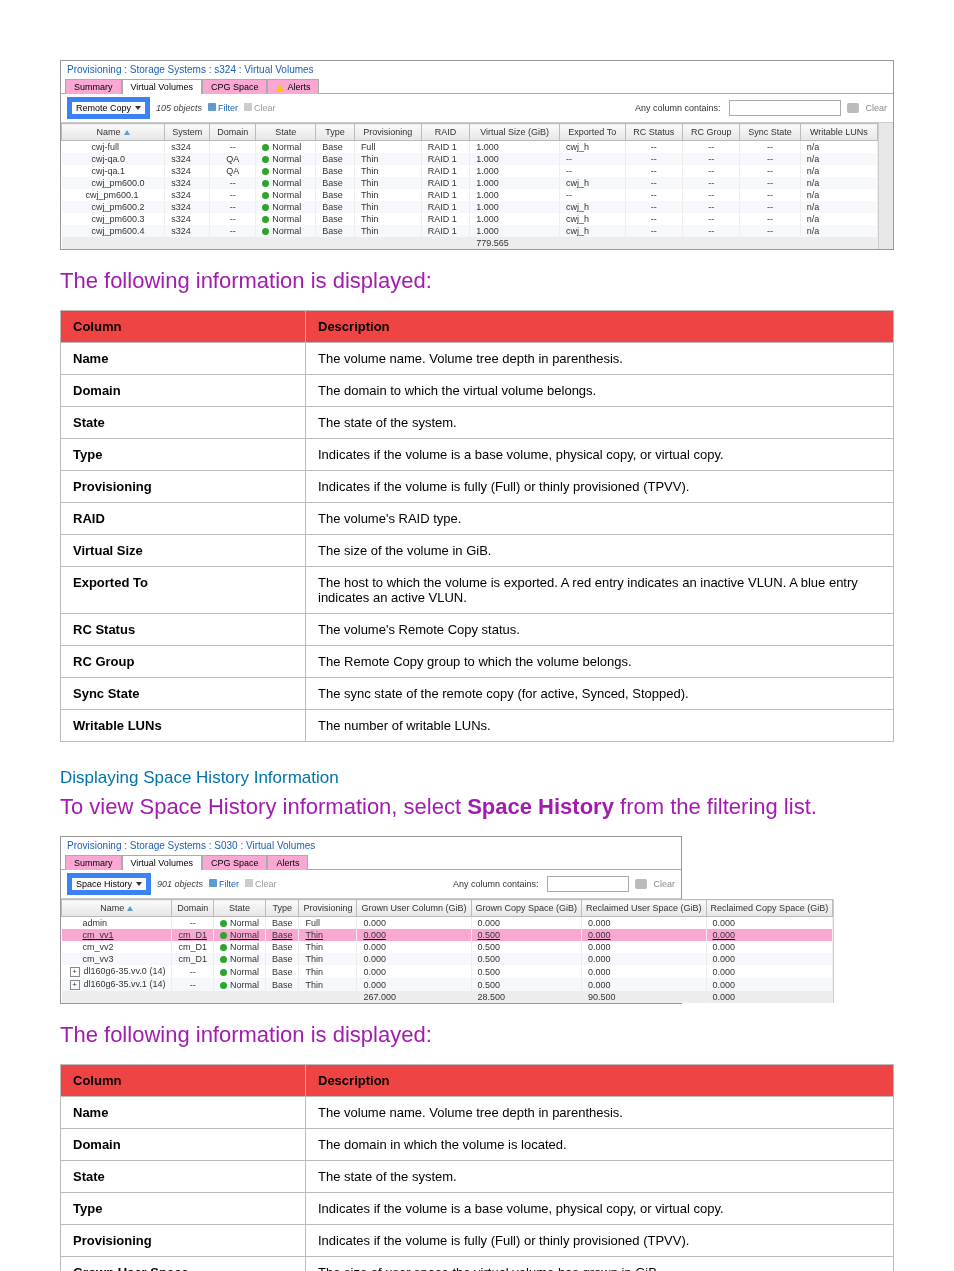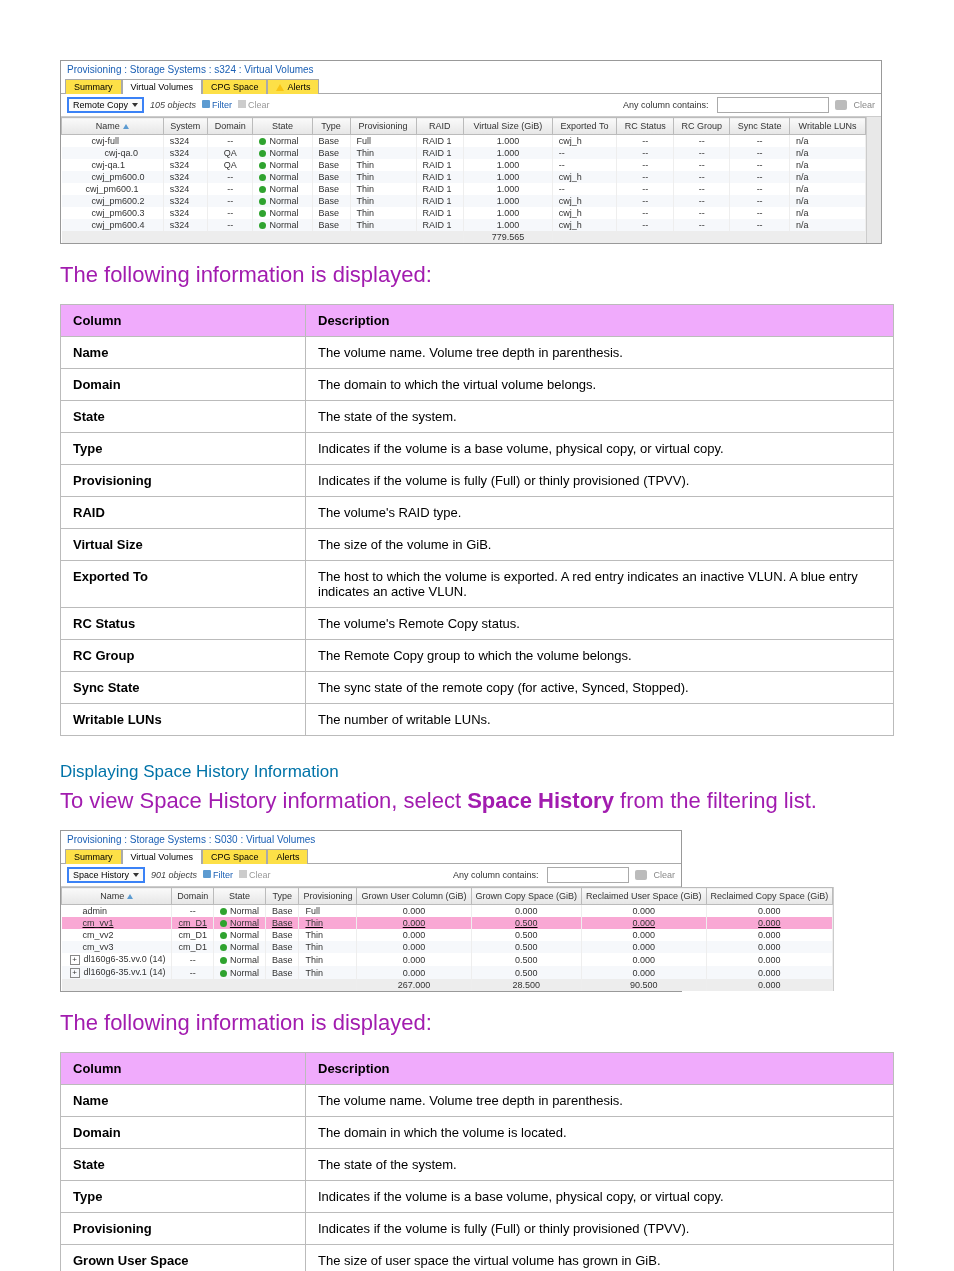--- a/index.html
+++ b/index.html
@@ -10,39 +10,39 @@
     font-size: 13px;
   }
   .page {
     width: 954px;
     padding: 50px 60px 40px 60px;
     box-sizing: border-box;
   }
   
   .ss-panel {
     border: 1px solid #999;
-    margin: 10px 12px 18px 0;
+    margin: 10px 0 18px 0;
     font-size: 10px;
     background: #fff;
   }
   .ss-breadcrumb {
     color: #1a5fb4;
     padding: 3px 6px;
     font-size: 10px;
   }
   .ss-tabs {
     display: flex;
     gap: 0;
     padding-left: 4px;
   }
   .ss-tab {
     border: 1px solid #aaa;
     border-bottom: none;
     padding: 2px 8px;
-    background: #fde047;
+    background: #f9a8d4;
     font-size: 9px;
     position: relative;
     bottom: -1px;
   }
   .ss-tab.active {
     background: #fff;
     font-weight: normal;
   }
   .ss-tab.alerts .aicon {
     display:inline-block; width:0; height:0;
@@ -53,21 +53,21 @@
   }
   .ss-toolbar {
     border-top: 1px solid #aaa;
     display: flex;
     align-items: center;
     padding: 3px 6px;
     font-size: 9px;
     gap: 6px;
   }
   .ss-drop {
-    border:2px solid #3b82f6; padding:1px 4px; background:#fafafa;
+    border:5px solid #3b82f6; padding:1px 4px; background:#fafafa;
     display:inline-flex; align-items:center; gap:4px;
   }
   .ss-drop .caret {
     width:0;height:0;border-left:3px solid transparent;border-right:3px solid transparent;border-top:4px solid #333;
   }
   .ss-objs { color:#444;font-style:italic; }
   .ss-filter { color:#1a5fb4; cursor:pointer; }
   .ss-filter-icon {
     display:inline-block;width:8px;height:8px;background:#5c9bd1;margin-right:2px;border-radius:1px;
   }
@@ -107,21 +107,21 @@
   table.ss-tbl tbody tr:nth-child(even){background:#f6f8fb;}
   table.ss-tbl tbody tr.highlight{background:#f9a8d4;text-decoration:underline;}
   .sort-arrow {
     display:inline-block;width:0;height:0;
     border-left:3px solid transparent;border-right:3px solid transparent;
     border-bottom:5px solid #5c9bd1;margin-left:3px;vertical-align:middle;
   }
   .green-dot {
     display:inline-block;width:7px;height:7px;border-radius:50%;background:#2fa32f;margin-right:3px;vertical-align:middle;
   }
-  td.num { text-align:center; }
+  td.num { text-align:left; }
   td.center { text-align:center; color:#888;}
   .red { color:#c02a2a; }
   .blue { color:#1a5fb4; }
   tr.totals td { background:#ededed; font-weight:normal;}
   .vscroll {
     width:14px;background:#e8e8e8;border-left:1px solid #ccc;
   }
   
   .body-text {
     font-size: 22px;
@@ -137,21 +137,21 @@
     font-size: 13px;
   }
   table.desc th, table.desc td {
     border:1px solid #bbb;
     padding: 8px 12px;
     text-align:left;
     vertical-align: top;
   }
   table.desc th {
     font-weight: bold;
-    background:#f0abfc;
+    background:#ef4444;
   }
   table.desc td.col-name {
     font-weight: bold;
     width: 220px;
   }
   h2.section {
     color:#0073a8;
     font-size: 17px;
     font-weight: normal;
     margin: 26px 0 6px 0;
@@ -222,21 +222,21 @@
               <td>Full</td>
               <td>RAID 1</td>
               <td class="num">1.000</td>
               <td class="red">cwj_h</td>
               <td class="center">--</td>
               <td class="center">--</td>
               <td class="center">--</td>
               <td>n/a</td>
             </tr>
             <tr>
-              <td class="blue" style="padding-left:43px">cwj-qa.0</td>
+              <td class="blue" style="padding-left:30px">cwj-qa.0</td>
               <td>s324</td>
               <td class="center">QA</td>
               <td><span class="green-dot"></span>Normal</td>
               <td>Base</td>
               <td>Thin</td>
               <td>RAID 1</td>
               <td class="num">1.000</td>
               <td class="">--</td>
               <td class="center">--</td>
               <td class="center">--</td>

